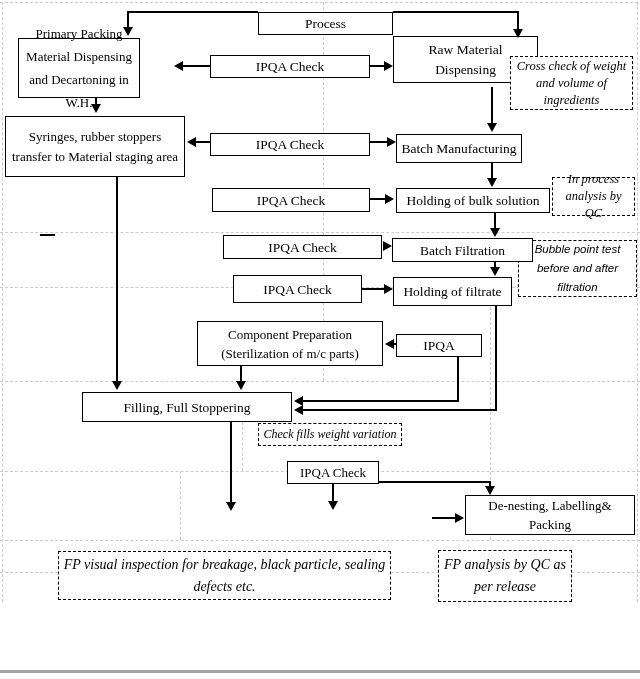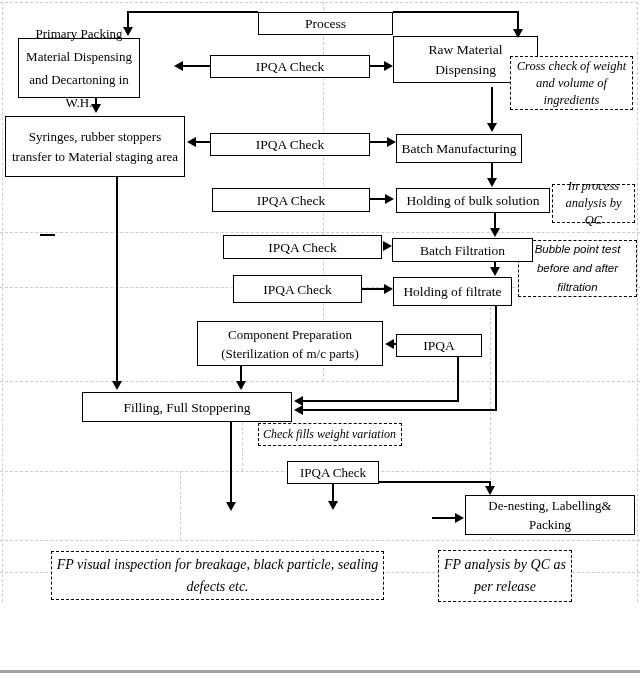--- a/index.html
+++ b/index.html
@@ -3,21 +3,21 @@
 <meta charset="utf-8">
 <style>
   html,body{margin:0;padding:0;background:#fff;}
   #stage{position:relative;width:640px;height:679px;background:#fff;overflow:hidden;
          font-family:"Liberation Serif", serif;color:#000;}
   
   .box{position:absolute;background:#fff;border:1.5px solid #000;box-sizing:border-box;
        display:flex;align-items:center;justify-content:center;text-align:center;
        font-size:13.5px;line-height:19px;z-index:2;padding:0 3px;}
   .dbox{position:absolute;background:#fff;border:1.5px dashed #000;box-sizing:border-box;
-        display:flex;align-items:center;text-align:center;
+        display:flex;align-items:center;justify-content:center;text-align:center;
         font-style:italic;font-size:12.5px;line-height:17px;z-index:2;padding:0 4px;}
   .dbox.sansital{font-family:"Liberation Sans", sans-serif;font-size:11.5px;line-height:19px;}
   .dbox.big{font-size:14px;line-height:22px;}
   
   .hl{position:absolute;height:2px;background:#000;z-index:3;}
   .vl{position:absolute;width:2px;background:#000;z-index:3;}
   .ah{position:absolute;width:0;height:0;z-index:4;}
   .ah.down{border-left:5px solid transparent;border-right:5px solid transparent;border-top:9px solid #000;}
   .ah.left{border-top:5px solid transparent;border-bottom:5px solid transparent;border-right:9px solid #000;}
   .ah.right{border-top:5px solid transparent;border-bottom:5px solid transparent;border-left:9px solid #000;}
@@ -188,33 +188,33 @@
 
 
   <div class="box" style="left:465px;top:495px;width:170px;height:40px;font-size:13px;line-height:19px;">
       <span>De-nesting, Labelling&amp; Packing</span>
     </div>
 
   <div class="dbox" style="left:510px;top:56px;width:123px;height:54px;z-index:5;">
       <span>Cross check of weight and volume of ingredients</span>
     </div>
 
-  <div class="dbox" style="left:552px;top:184px;width:83px;height:39px;">
+  <div class="dbox" style="left:552px;top:177px;width:83px;height:39px;">
       <span>In process analysis by QC</span>
     </div>
 
   <div class="dbox sansital" style="left:518px;top:240px;width:119px;height:57px;z-index:1;">
       <span>Bubble point test before and after filtration</span>
     </div>
 
   <div class="dbox" style="left:258px;top:423px;width:144px;height:23px;font-size:12px;">
       <span>Check fills weight variation</span>
     </div>
 
-  <div class="dbox big" style="left:51px;top:551px;width:333px;height:49px;">
+  <div class="dbox big" style="left:58px;top:551px;width:333px;height:49px;">
       <span>FP visual inspection for breakage, black particle, sealing defects etc.</span>
     </div>
 
   <div class="dbox big" style="left:438px;top:550px;width:134px;height:52px;">
       <span>FP analysis by QC as per release</span>
     </div>
 
 </div>
 
 </body></html>

